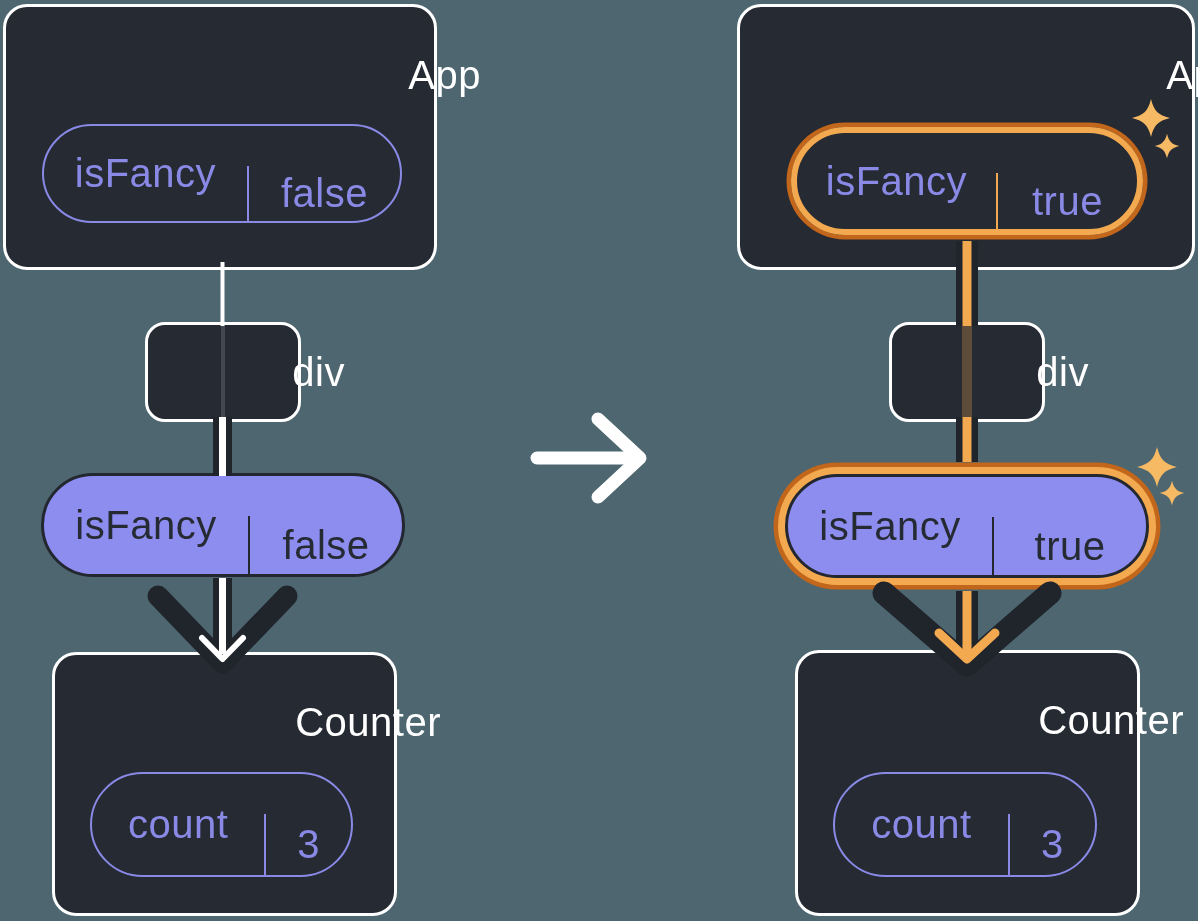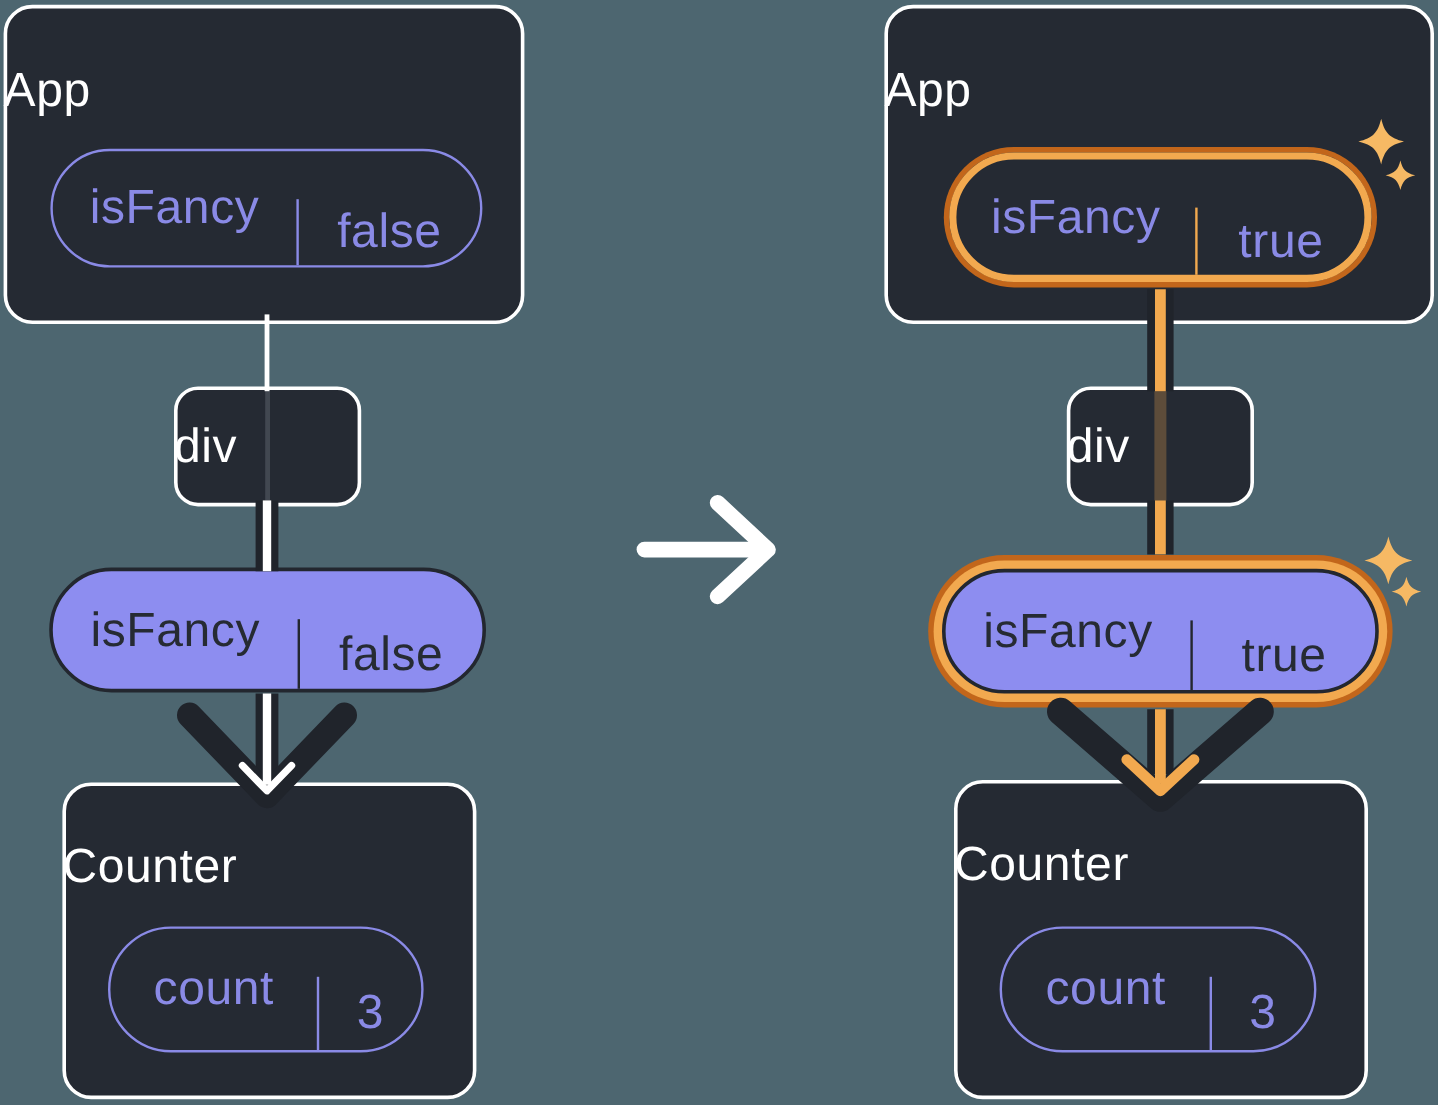--- a/index.html
+++ b/index.html
@@ -6,22 +6,22 @@
   .stage{
     position:relative;width:1198px;height:921px;background:#4d6670;
     font-family:"Liberation Sans",sans-serif;overflow:hidden;
   }
   
   .card{
     position:absolute;background:#252a33;border:3px solid #ffffff;
     border-radius:24px;box-sizing:border-box;
   }
   .card-title{
-    position:absolute;text-align:left;color:#ffffff;
-    font-size:40px;font-weight:500;letter-spacing:.5px;line-height:40px;
+    position:absolute;text-align:right;color:#ffffff;
+    font-size:40px;font-weight:500;letter-spacing:.5px;line-height:40px;margin-left:44px;
   }
   .div-card{border-radius:20px;}
   .div-line{position:absolute;left:50%;top:0;bottom:0;width:4px;margin-left:-2px;background:rgba(219,228,240,.16);}
   .div-line.warm{width:10px;margin-left:-5px;background:rgba(240,164,79,.28);}
   
   .pill{
     position:absolute;display:flex;align-items:stretch;border-radius:999px;
     box-sizing:border-box;font-size:40px;letter-spacing:.5px;
   }
   .pill .cell{display:flex;align-items:center;justify-content:center;min-width:0;text-align:center;}

